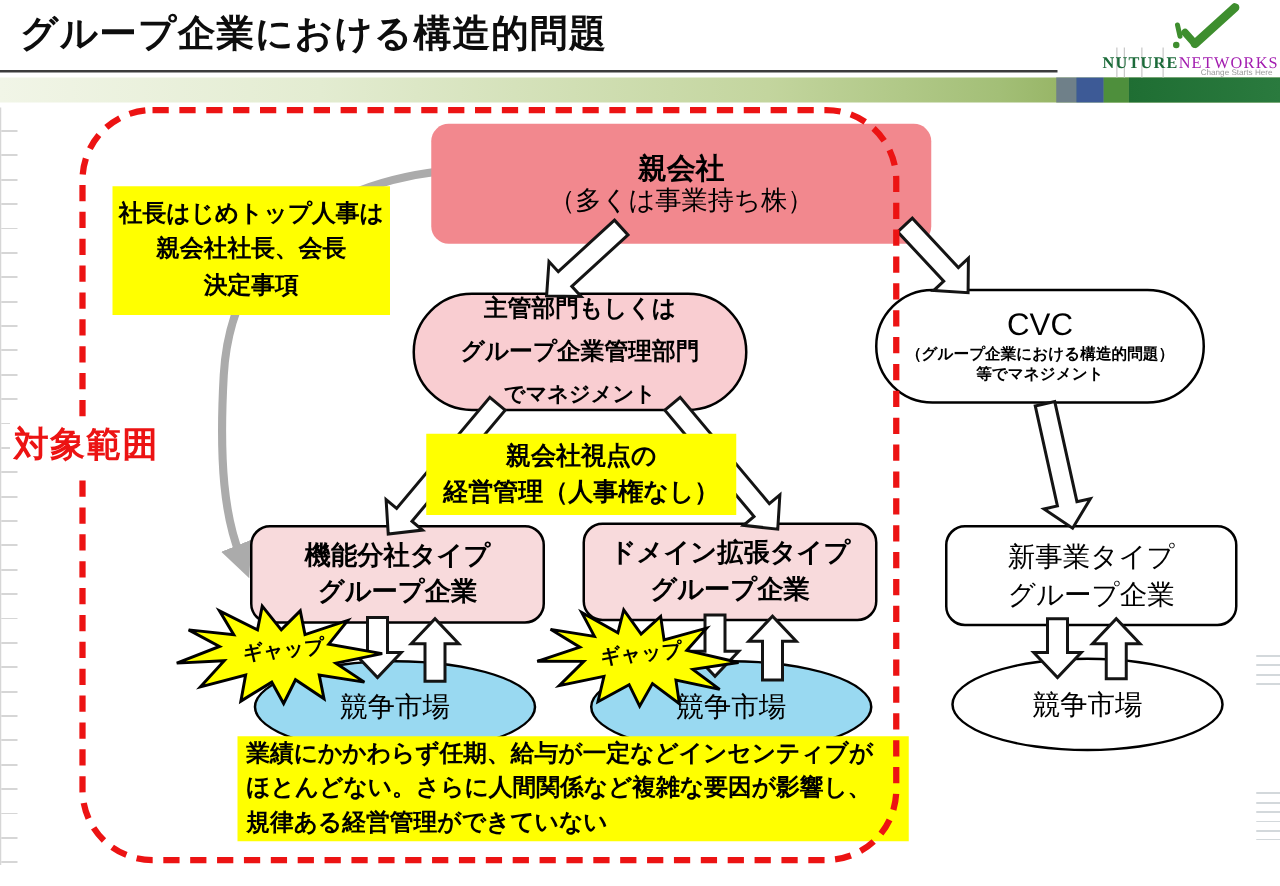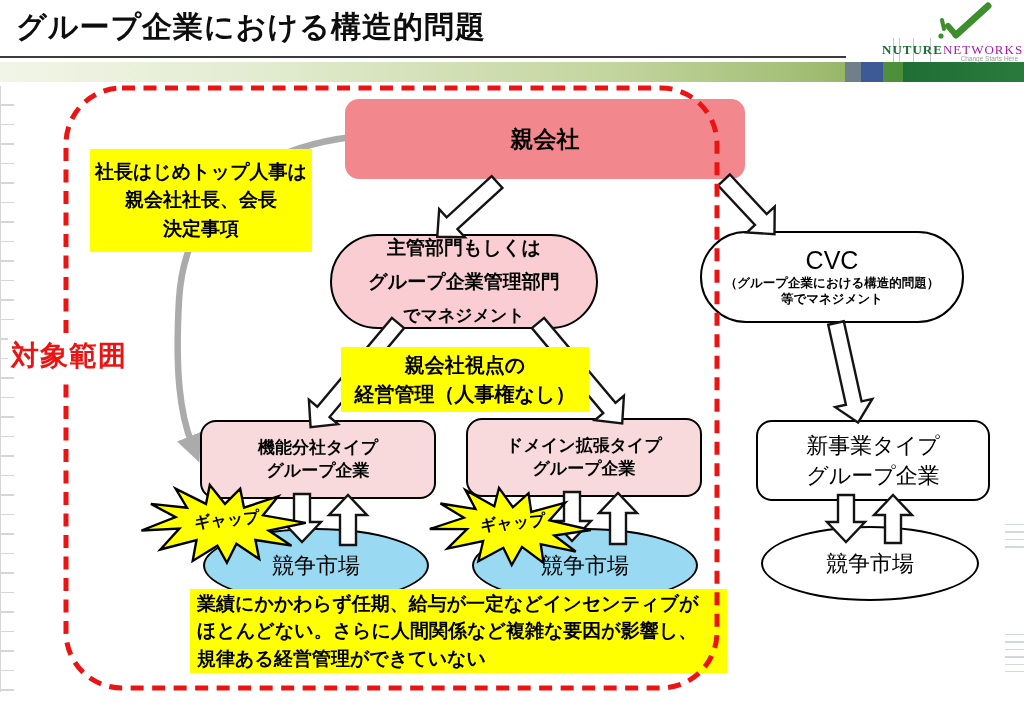--- a/index.html
+++ b/index.html
@@ -31,36 +31,36 @@
     background:repeating-linear-gradient(to bottom,transparent 0 18px,#d6d6d6 18px 19.5px);}
   .ruler-right1{position:absolute;right:0;top:518px;width:19px;height:34px;
     background:repeating-linear-gradient(to bottom,transparent 0 6px,#d3d8db 6px 7.5px);}
   .ruler-right2{position:absolute;right:0;top:628px;width:19px;height:44px;
     background:repeating-linear-gradient(to bottom,transparent 0 6px,#d3d8db 6px 7.5px);}
   
   .layer{position:absolute;left:0;top:0;pointer-events:none;}
   .z1{z-index:1;} .z3{z-index:3;} .z5{z-index:5;}
   
   .shape{position:absolute;display:flex;flex-direction:column;align-items:center;justify-content:center;text-align:center;z-index:2;box-sizing:border-box;}
-  .parent-box{left:345px;top:99px;width:400px;height:80px;background:var(--parent-pink,#f2888e);border-radius:14px;}
+  .parent-box{left:345px;top:99px;width:400px;height:96px;background:var(--parent-pink,#f2888e);border-radius:14px;}
   .parent-box .l1{font-size:23px;font-weight:700;line-height:1.25;}
   .parent-box .l2{font-size:21px;font-weight:500;line-height:1.25;}
   .note{background:var(--highlight-yellow,#ffff00);font-weight:700;}
   .note-top{left:90px;top:149px;width:222px;height:103px;font-size:19px;line-height:1.5;}
   .note-mid{left:341px;top:347px;width:248px;height:65px;font-size:20px;line-height:1.45;z-index:4;}
   .note-bottom{left:190px;top:589px;width:537px;height:84px;font-size:19px;line-height:1.44;
     align-items:flex-start;text-align:left;padding-left:7px;}
   .stadium{border:2.5px solid #000;}
   .mgmt-box{left:330px;top:234px;width:268px;height:95px;background:var(--stadium-pink,#f9cdd1);border-radius:48px;justify-content:space-between;}
   .mgmt-box .l1,.mgmt-box .l2{font-size:19px;font-weight:700;line-height:1.3;}
   .mgmt-box .l3{font-size:17px;font-weight:700;line-height:1.3;}
   .cvc-box{left:700px;top:231px;width:264px;height:92px;background:#fff;border-radius:46px;}
   .cvc-box .l1{font-size:25px;font-weight:400;line-height:1.15;}
   .cvc-box .l2,.cvc-box .l3{font-size:12.5px;font-weight:700;line-height:1.35;}
-  .type-box{border:2.5px solid #000;border-radius:16px;font-weight:700;font-size:17px;line-height:1.35;background:var(--box-pink,#f8dadc);}
+  .type-box{border:2.5px solid #000;border-radius:16px;font-weight:700;font-size:21px;line-height:1.35;background:var(--box-pink,#f8dadc);}
   .func-box{left:200px;top:420px;width:236px;height:79px;}
   .domain-box{left:466px;top:418px;width:236px;height:79px;}
   .newbiz-box{left:756px;top:420px;width:234px;height:81px;background:#fff;font-weight:400;font-size:22px;}
   .ellipse{border:2.5px solid #000;border-radius:50%;font-size:22px;font-weight:400;background:var(--market-blue,#99d9f1);}
   .market1{left:203px;top:528px;width:226px;height:75px;}
   .market2{left:472px;top:528px;width:226px;height:75px;}
   .market3{left:761px;top:526px;width:218px;height:75px;background:#fff;}
   .gap-label{position:absolute;z-index:4;font-size:16px;font-weight:700;transform:rotate(-5deg);}
   .gap1{left:191px;top:510px;width:72px;text-align:center;}
   .gap2{left:477px;top:513px;width:72px;text-align:center;}
@@ -106,20 +106,21 @@
     <defs>
       <marker id="grayhead" markerUnits="userSpaceOnUse" markerWidth="28" markerHeight="26" refX="8" refY="13" orient="auto">
         <path d="M0 0 L28 13 L0 26 Z" fill="#ababab"></path>
       </marker>
     </defs>
     <path d="M352 137 C245 150 184 212 179 300 C175 372 180 414 192 444" fill="none" stroke="#ababab" stroke-width="6.5" marker-end="url(#grayhead)"></path>
   </svg>
 
   <div class="shape parent-box">
     <div class="l1">親会社</div>
+    <div class="l2">（多くは事業持ち株）</div>
   </div>
 
   <div class="shape note note-top">
     <div>社長はじめトップ人事は</div>
     <div>親会社社長、会長</div>
     <div>決定事項</div>
   </div>
 
   <div class="shape stadium mgmt-box">
     <div class="l1">主管部門もしくは</div>

